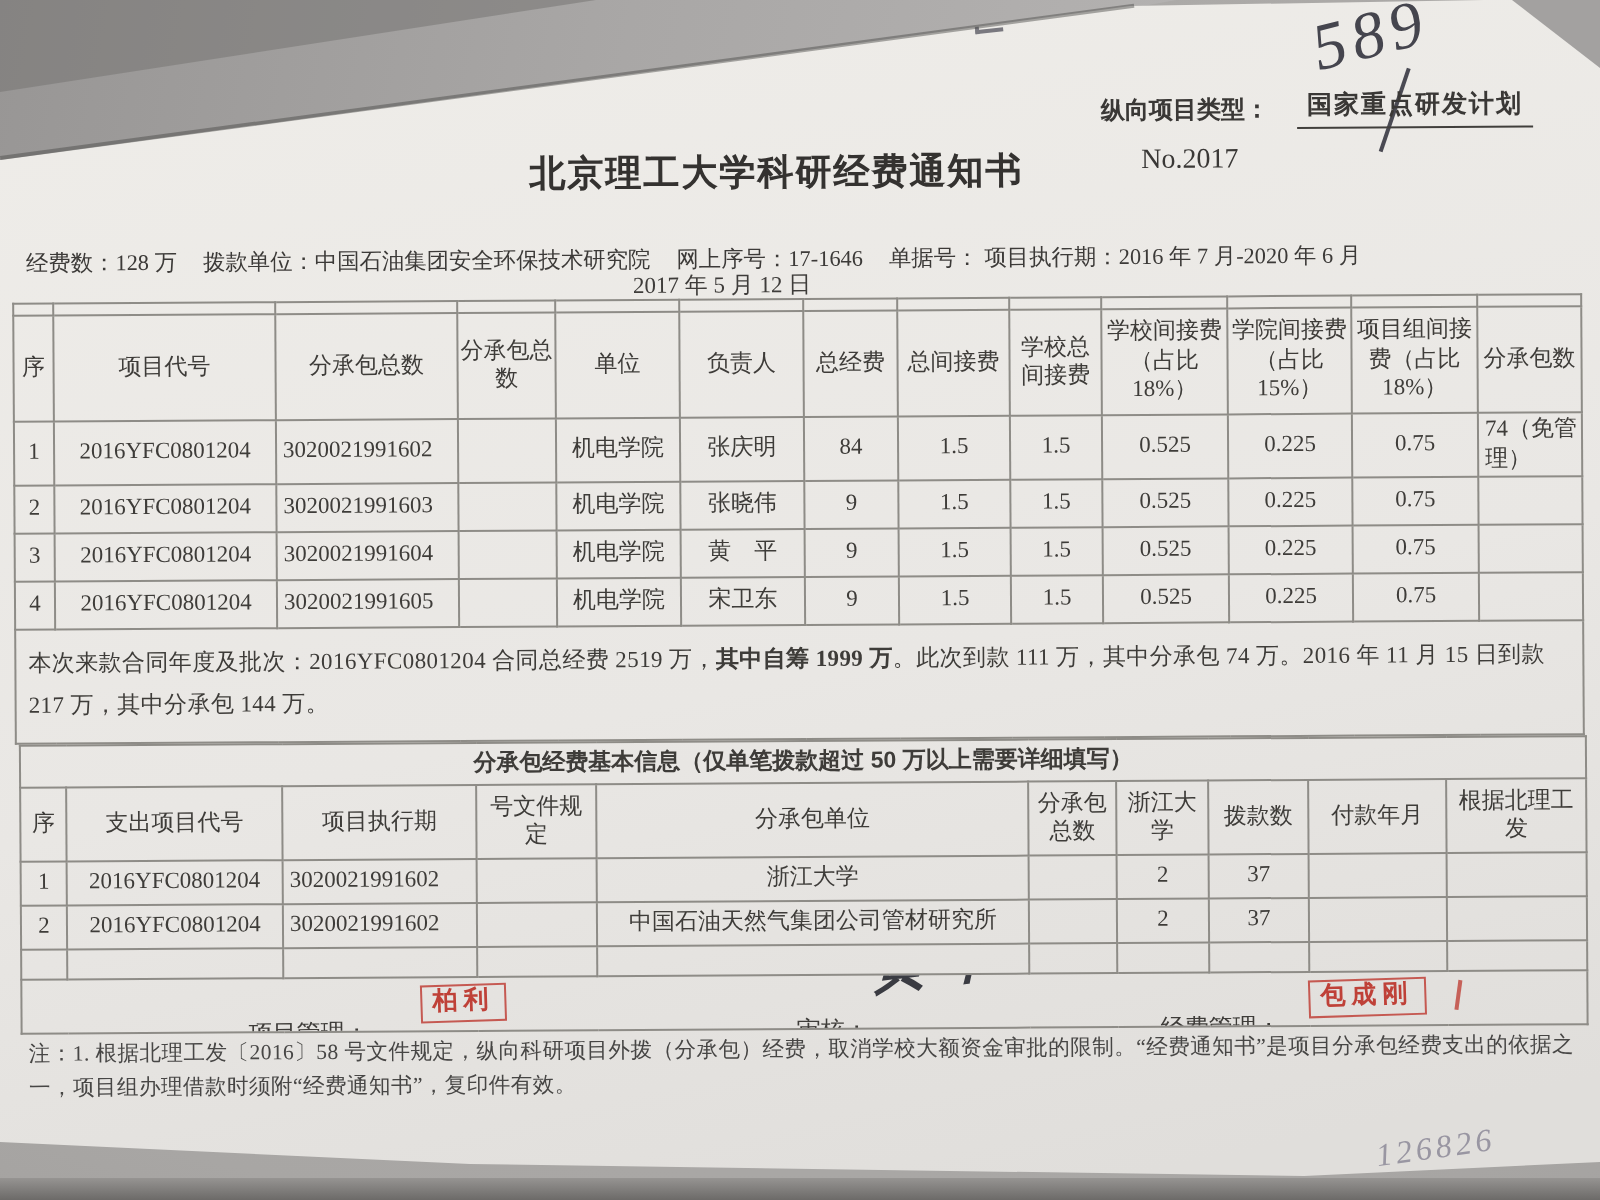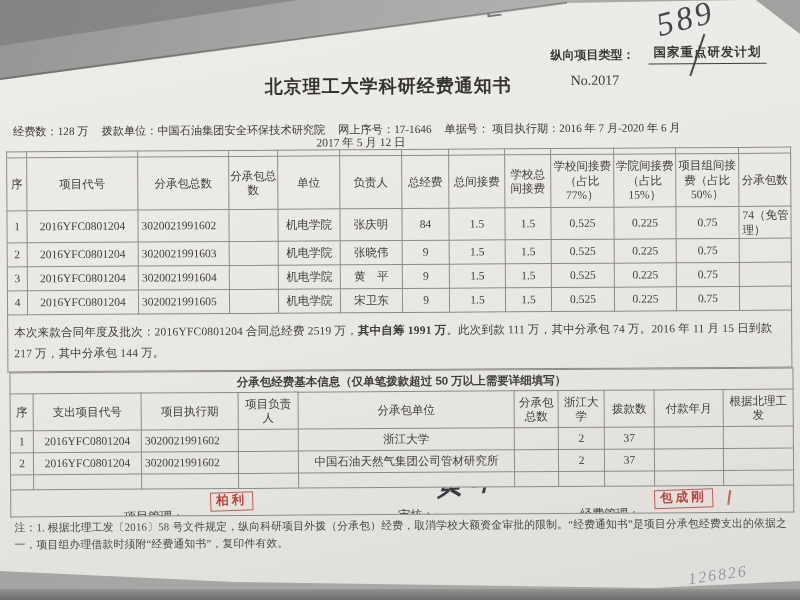--- a/index.html
+++ b/index.html
@@ -138,23 +138,23 @@
         <tr class="h-head">
           <td>序</td>
           <td>项目代号</td>
           <td>分承包总数</td>
           <td>分承包总数</td>
           <td>单位</td>
           <td>负责人</td>
           <td>总经费</td>
           <td>总间接费</td>
           <td>学校总间接费</td>
-          <td>学校间接费（占比 77%）</td>
+          <td>学校间接费（占比 18%）</td>
           <td>学院间接费（占比 15%）</td>
-          <td>项目组间接费（占比 50%）</td>
+          <td>项目组间接费（占比 18%）</td>
           <td>分承包数</td>
         </tr>
         <tr class="h-r1">
           <td>1</td>
           <td>2016YFC0801204</td>
           <td class="al">3020021991602</td>
           <td></td>
           <td>机电学院</td>
           <td>张庆明</td>
           <td>84</td>
@@ -204,21 +204,21 @@
           <td>宋卫东</td>
           <td>9</td>
           <td>1.5</td>
           <td>1.5</td>
           <td>0.525</td>
           <td>0.225</td>
           <td>0.75</td>
           <td></td>
         </tr>
         <tr class="h-note">
-          <td colspan="13"><span>本次来款合同年度及批次：2016YFC0801204 合同总经费 2519 万，</span><span class="note-bold">其中自筹 1991 万</span><span>。此次到款 111 万，其中分承包 74 万。2016 年 11 月 15 日到款 217 万，其中分承包 144 万。</span></td>
+          <td colspan="13"><span>本次来款合同年度及批次：2016YFC0801204 合同总经费 2519 万，</span><span class="note-bold">其中自筹 1999 万</span><span>。此次到款 111 万，其中分承包 74 万。2016 年 11 月 15 日到款 217 万，其中分承包 144 万。</span></td>
         </tr>
       </tbody>
         </table>
 
       <table class="sub">
         <colgroup>
           <col style="width:23px">
             <col style="width:108px">
             <col style="width:97px">
             <col style="width:60px">
@@ -230,21 +230,21 @@
             <col style="width:70px">
         </colgroup>
         <tbody>
             <tr class="h-stitle">
           <td colspan="10">分承包经费基本信息（仅单笔拨款超过 50 万以上需要详细填写）</td>
         </tr>
         <tr class="h-shead">
           <td>序</td>
           <td>支出项目代号</td>
           <td>项目执行期</td>
-          <td>项目负责人</td>
+          <td>号文件规定</td>
           <td>分承包单位</td>
           <td>分承包总数</td>
           <td>浙江大学</td>
           <td>拨款数</td>
           <td>付款年月</td>
           <td>根据北理工发</td>
         </tr>
         <tr class="h-sr">
           <td>1</td>
           <td>2016YFC0801204</td>

